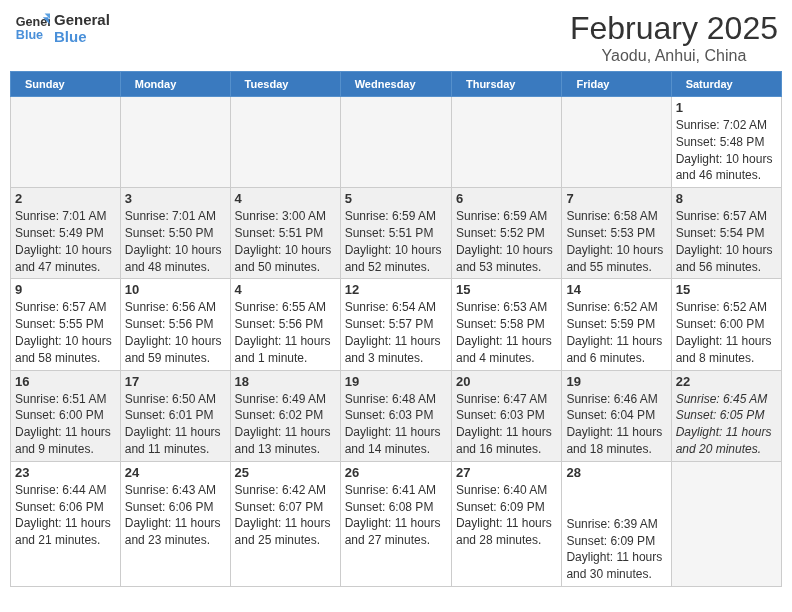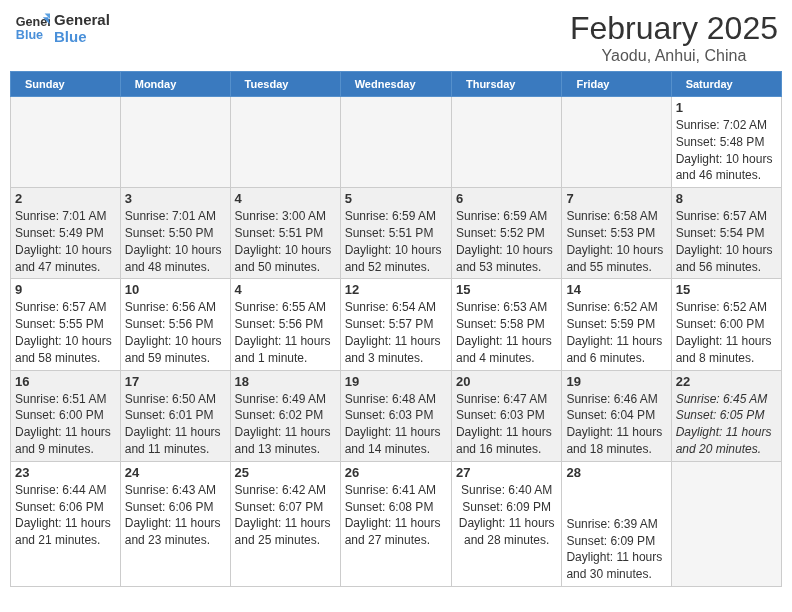--- a/index.html
+++ b/index.html
@@ -282,21 +282,21 @@
 Daylight: 11 hours and 25 minutes.</div>
         </td>
         <td>
           <span class="day-num">26</span>
           <div class="day-info" style="white-space: pre-line;">Sunrise: 6:41 AM
 Sunset: 6:08 PM
 Daylight: 11 hours and 27 minutes.</div>
         </td>
         <td>
           <span class="day-num">27</span>
-          <div class="day-info" style="white-space: pre-line; text-align: center;">Sunrise: 6:40 AM
+          <div class="day-info" style="white-space: pre-line;">Sunrise: 6:40 AM
 Sunset: 6:09 PM
 Daylight: 11 hours and 28 minutes.</div>
         </td>
         <td>
           <span class="day-num">28</span>
           <div class="day-info" style="white-space: pre-line; margin-top: 36px;">Sunrise: 6:39 AM
 Sunset: 6:09 PM
 Daylight: 11 hours and 30 minutes.</div>
         </td>
         <td class="empty"></td>

